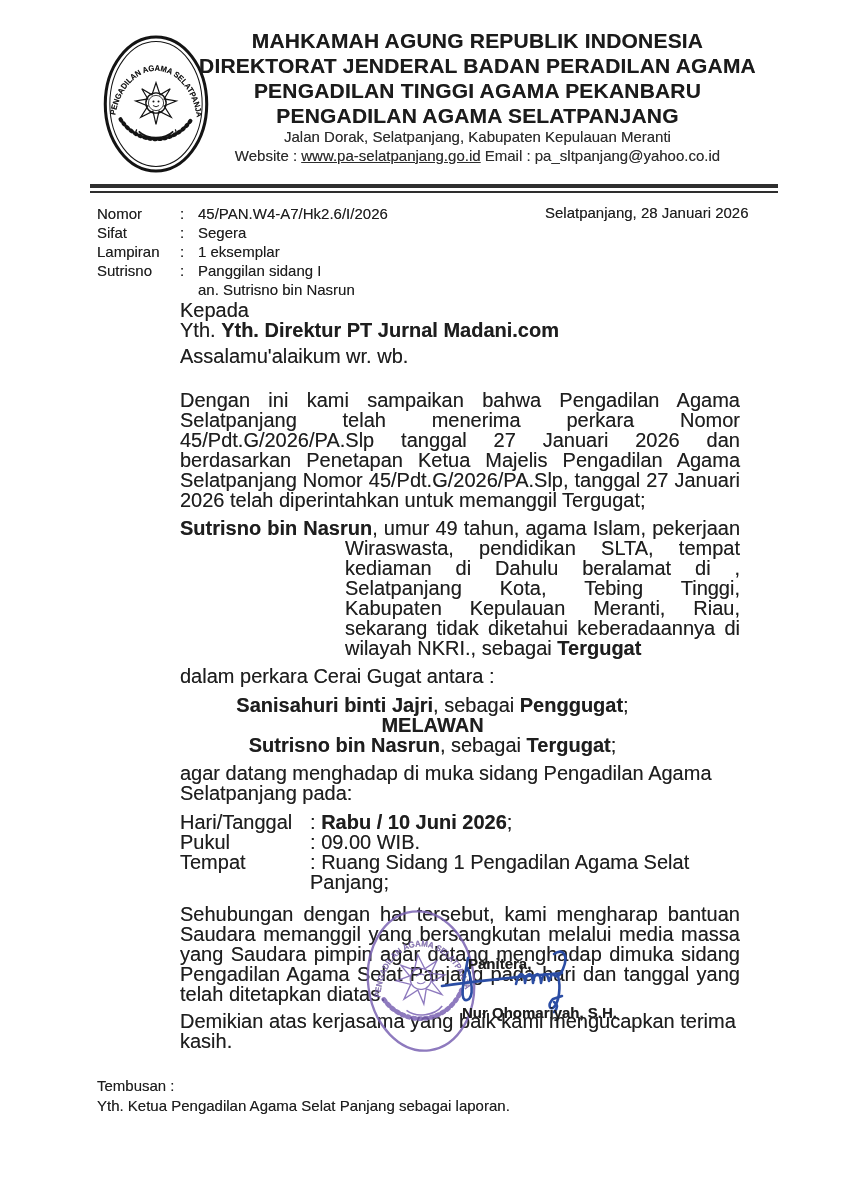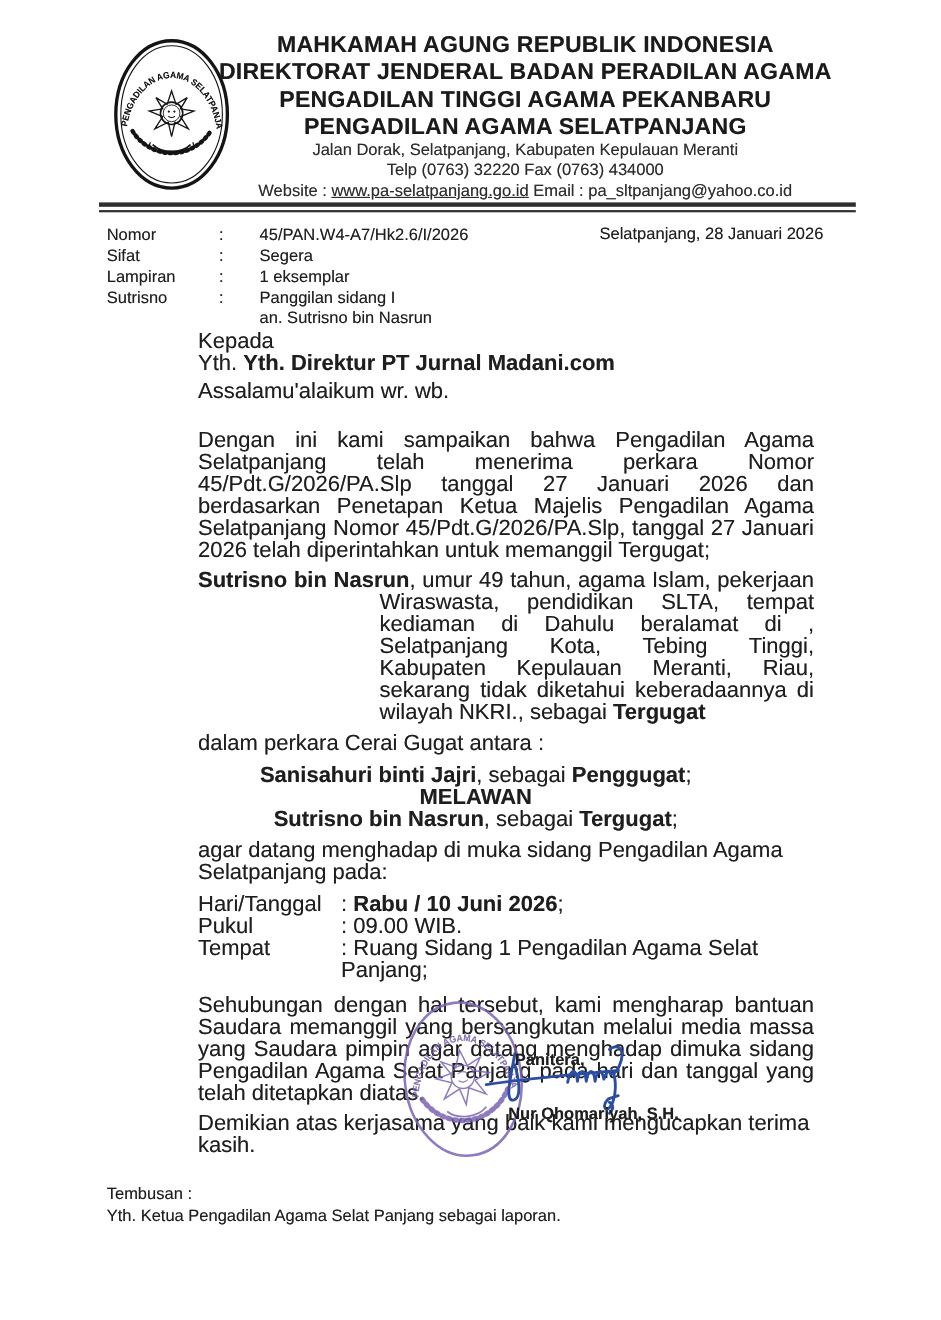--- a/index.html
+++ b/index.html
@@ -12,21 +12,21 @@
   .logo { position:absolute; left:102px; top:34px; width:108px; height:140px; }
   .lh { position:absolute; left:185px; top:28px; width:585px; text-align:center; }
   .lh-line { font-weight:bold; font-size:21px; line-height:25px; color:#1b1b1b; letter-spacing:.2px; }
   .lh-sub { font-size:15px; line-height:18px; color:#2d2d2d; }
   .lh-web { font-size:15px; line-height:18px; color:#2d2d2d; margin-top:1px; }
   .u { text-decoration:underline; }
   .divider { position:absolute; left:90px; top:184px; width:688px; height:3px;
     border-top:4px solid #2e2e2e; border-bottom:2px solid #2e2e2e; }
   
   .meta { position:absolute; left:97px; top:204px; font-size:15px; line-height:19px;
-    display:grid; grid-template-columns:83px 18px auto; column-gap:19px; }
+    display:grid; grid-template-columns:83px 18px auto; column-gap:0; }
   .meta div { white-space:nowrap; }
   .place-date { position:absolute; left:545px; top:204px; font-size:15px; }
   
   .content { position:absolute; left:180px; top:300px; width:560px; font-size:20px; line-height:20px; }
   .content .line { min-height:20px; }
   .indent1 { padding-left:45px; }
   .salut { margin-top:6px; }
   .para { margin-top:24px; text-align:justify; }
   .hang { margin-top:8px; padding-left:165px; text-indent:-165px; text-align:justify; }
   .case-intro { margin-top:8px; }
@@ -70,21 +70,20 @@
     <path d="M36,96 A 21,15 0 0 0 70,96" fill="none" stroke="#141414" stroke-width="1.6"></path>
     <path d="M34,94 q-2,4 1,6 M72,94 q2,4 -1,6" fill="none" stroke="#141414" stroke-width="1.2"></path>
   </svg>
 
   <div class="lh">
     <div class="lh-line">MAHKAMAH AGUNG REPUBLIK INDONESIA</div>
     <div class="lh-line">DIREKTORAT JENDERAL BADAN PERADILAN AGAMA</div>
     <div class="lh-line">PENGADILAN TINGGI AGAMA PEKANBARU</div>
     <div class="lh-line">PENGADILAN AGAMA SELATPANJANG</div>
     <div class="lh-sub">Jalan Dorak, Selatpanjang, Kabupaten Kepulauan Meranti</div>
-    <div class="lh-sub">Telp (0763) 32220 Fax (0763) 434000</div>
     <div class="lh-web">
       <span>Website : </span><span class="u">www.pa-selatpanjang.go.id</span><span> Email : </span><span>pa_sltpanjang@yahoo.co.id</span>
     </div>
   </div>
 
   <div class="divider"></div>
 
   <div class="meta">
     <div>Nomor</div>
     <div>:</div>

